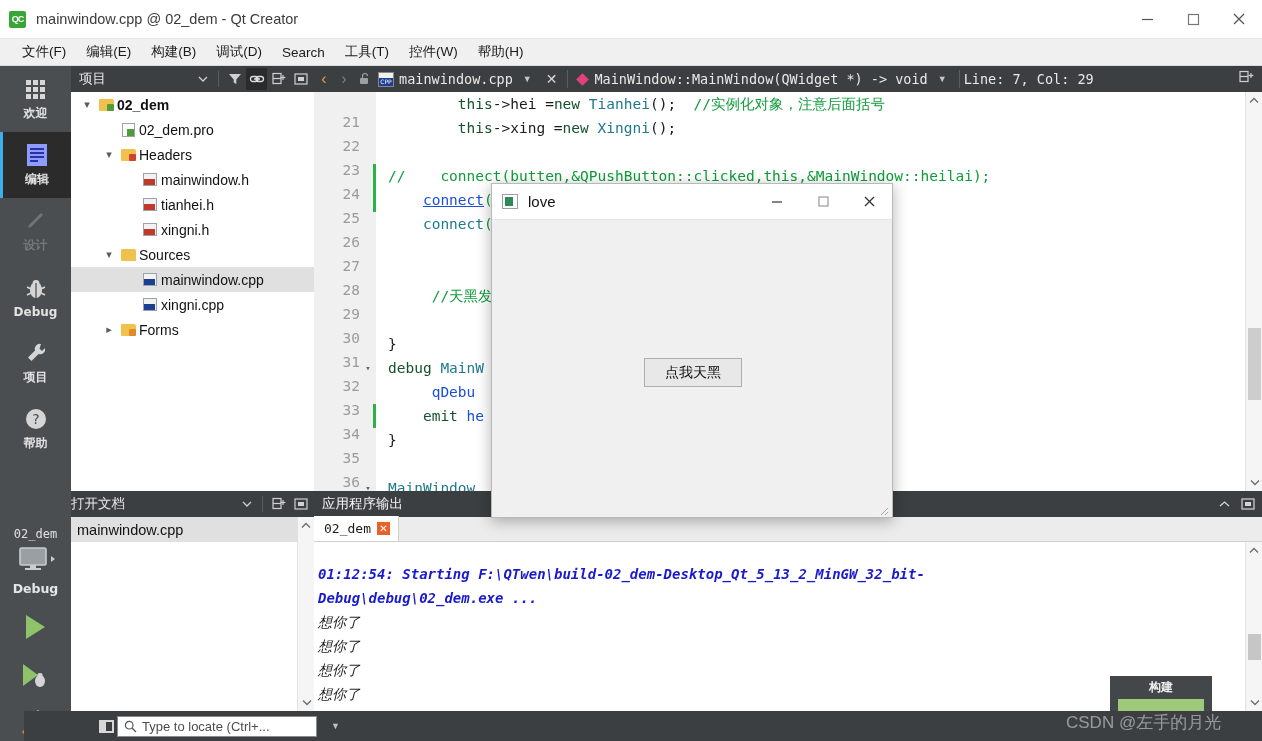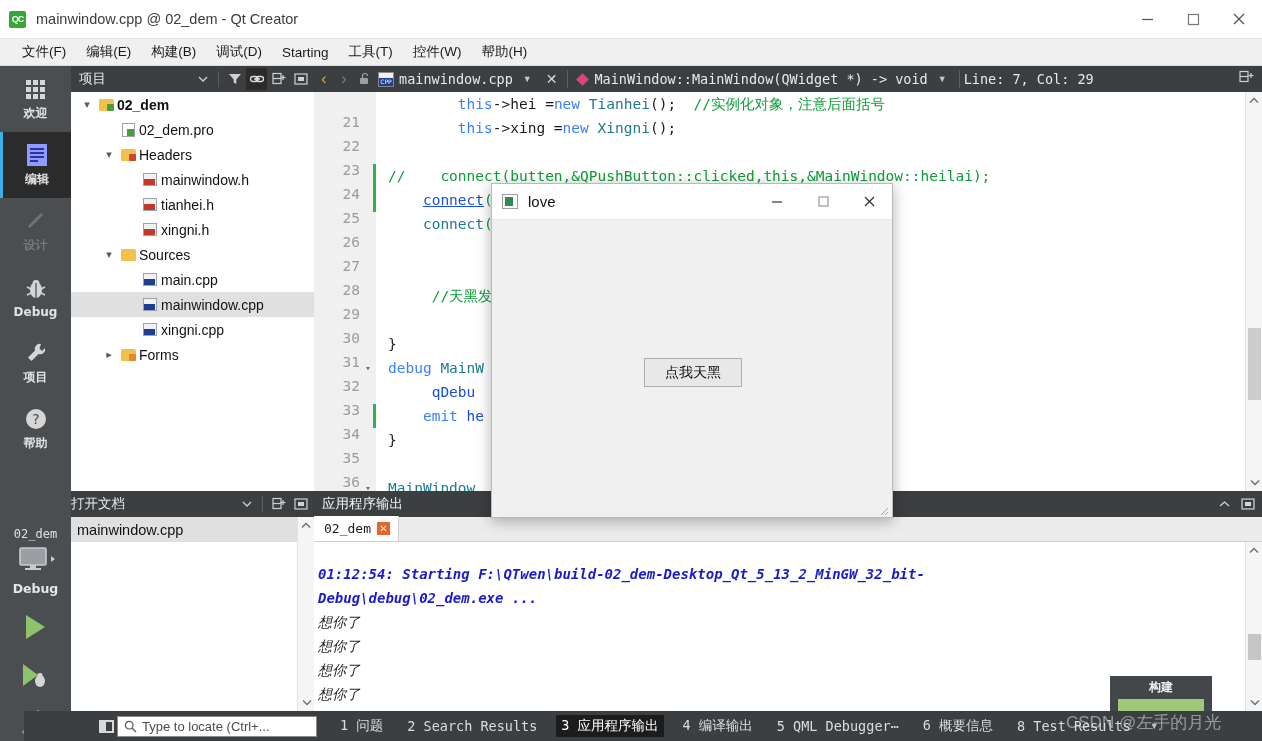--- a/index.html
+++ b/index.html
@@ -167,21 +167,21 @@
     position: absolute; left: 0; top: 0; width: 62px; height: 399px;
     background: #f0f0f0;
   }
   .code-rows { position: absolute; left: 0; top: 0; right: 0; }
   .crow { height: 24px; display: flex; align-items: center; font-family: "DejaVu Sans Mono", monospace; font-size: 14.5px; white-space: pre; }
   .lineno { width: 46px; text-align: right; color: #9b9b9b; font-family: "DejaVu Sans Mono", monospace; font-size: 14.5px; margin-top: 36px; }
   .fold-mark { width: 16px; text-align: center; color: #666; font-size: 9px; }
   .curmark { width: 3px; height: 24px; background: #2bb34a; margin-left: -3px; }
   .curmark.off { background: transparent; }
   .code-text { padding-left: 12px; }
-  .k-kw { color: #3b82f6; }
+  .k-kw { color: #14532d; }
   .k-cls { color: #1e7a8c; }
   .k-cmt { color: #0f9d3a; }
   .k-txt { color: #1b1b1b; }
   .k-link { color: #1a4fd6; text-decoration: underline; }
   .k-blue { color: #1a4fd6; }
 
   .ed-scroll {
     position: absolute; right: 0; top: 0; width: 17px; height: 399px;
     background: #f5f5f5; border-left: 1px solid #e2e2e2;
   }
@@ -300,21 +300,21 @@
           </svg>
       </div>
     </div>
   </div>
 
   <div class="menubar">
     <div class="menu-item">文件(F)</div>
     <div class="menu-item">编辑(E)</div>
     <div class="menu-item">构建(B)</div>
     <div class="menu-item">调试(D)</div>
-    <div class="menu-item">Starting</div>
+    <div class="menu-item">Search</div>
     <div class="menu-item">工具(T)</div>
     <div class="menu-item">控件(W)</div>
     <div class="menu-item">帮助(H)</div>
   </div>
 
   <div class="activitybar">
     <div class="mode">
       <span class="mode-icon">
         <span class="grid-icon">
             <i></i>
@@ -490,27 +490,20 @@
             <span class="cppfile hfile"></span>
           </span>
           <span class="tlabel">xingni.h</span>
         </div>
         <div class="tnode" style="padding-left: 30px;">
           <span class="arrow">▾</span>
           <span class="ficon">
             <span class="fold cpp"></span>
           </span>
           <span class="tlabel">Sources</span>
-        </div>
-        <div class="tnode" style="padding-left: 52px;">
-          <span class="arrow"></span>
-          <span class="ficon">
-            <span class="cppfile"></span>
-          </span>
-          <span class="tlabel">main.cpp</span>
         </div>
         <div class="tnode sel" style="padding-left: 52px;">
           <span class="arrow"></span>
           <span class="ficon">
             <span class="cppfile"></span>
           </span>
           <span class="tlabel">mainwindow.cpp</span>
         </div>
         <div class="tnode" style="padding-left: 52px;">
           <span class="arrow"></span>
@@ -695,29 +688,20 @@
           <i></i>
         </span>
     </div>
     <div class="locator">
       <svg width="13" height="13" viewBox="0 0 13 13">
           <circle cx="5.2" cy="5.2" r="3.8" fill="none" stroke="#555" stroke-width="1.2"></circle>
           <line x1="8" y1="8" x2="12" y2="12" stroke="#555" stroke-width="1.3"></line>
         </svg>
       <span class="locator-text">Type to locate (Ctrl+...</span>
     </div>
-    <div class="status-tabs" id="stabs-root">
-        <span class="stab">1 问题</span>
-        <span class="stab">2 Search Results</span>
-        <span class="stab active">3 应用程序输出</span>
-        <span class="stab">4 编译输出</span>
-        <span class="stab">5 QML Debugger⋯</span>
-        <span class="stab">6 概要信息</span>
-        <span class="stab">8 Test Results</span>
-      </div>
     <span class="sb-caret">▼</span>
     <span class="grip">
       <svg width="14" height="14" viewBox="0 0 14 14">
           <line x1="13" y1="5" x2="5" y2="13" stroke="#7a7e81" stroke-width="1.1"></line>
           <line x1="13" y1="9" x2="9" y2="13" stroke="#7a7e81" stroke-width="1.1"></line>
         </svg>
     </span>
   </div>
 
   <div class="watermark">CSDN @左手的月光</div>

